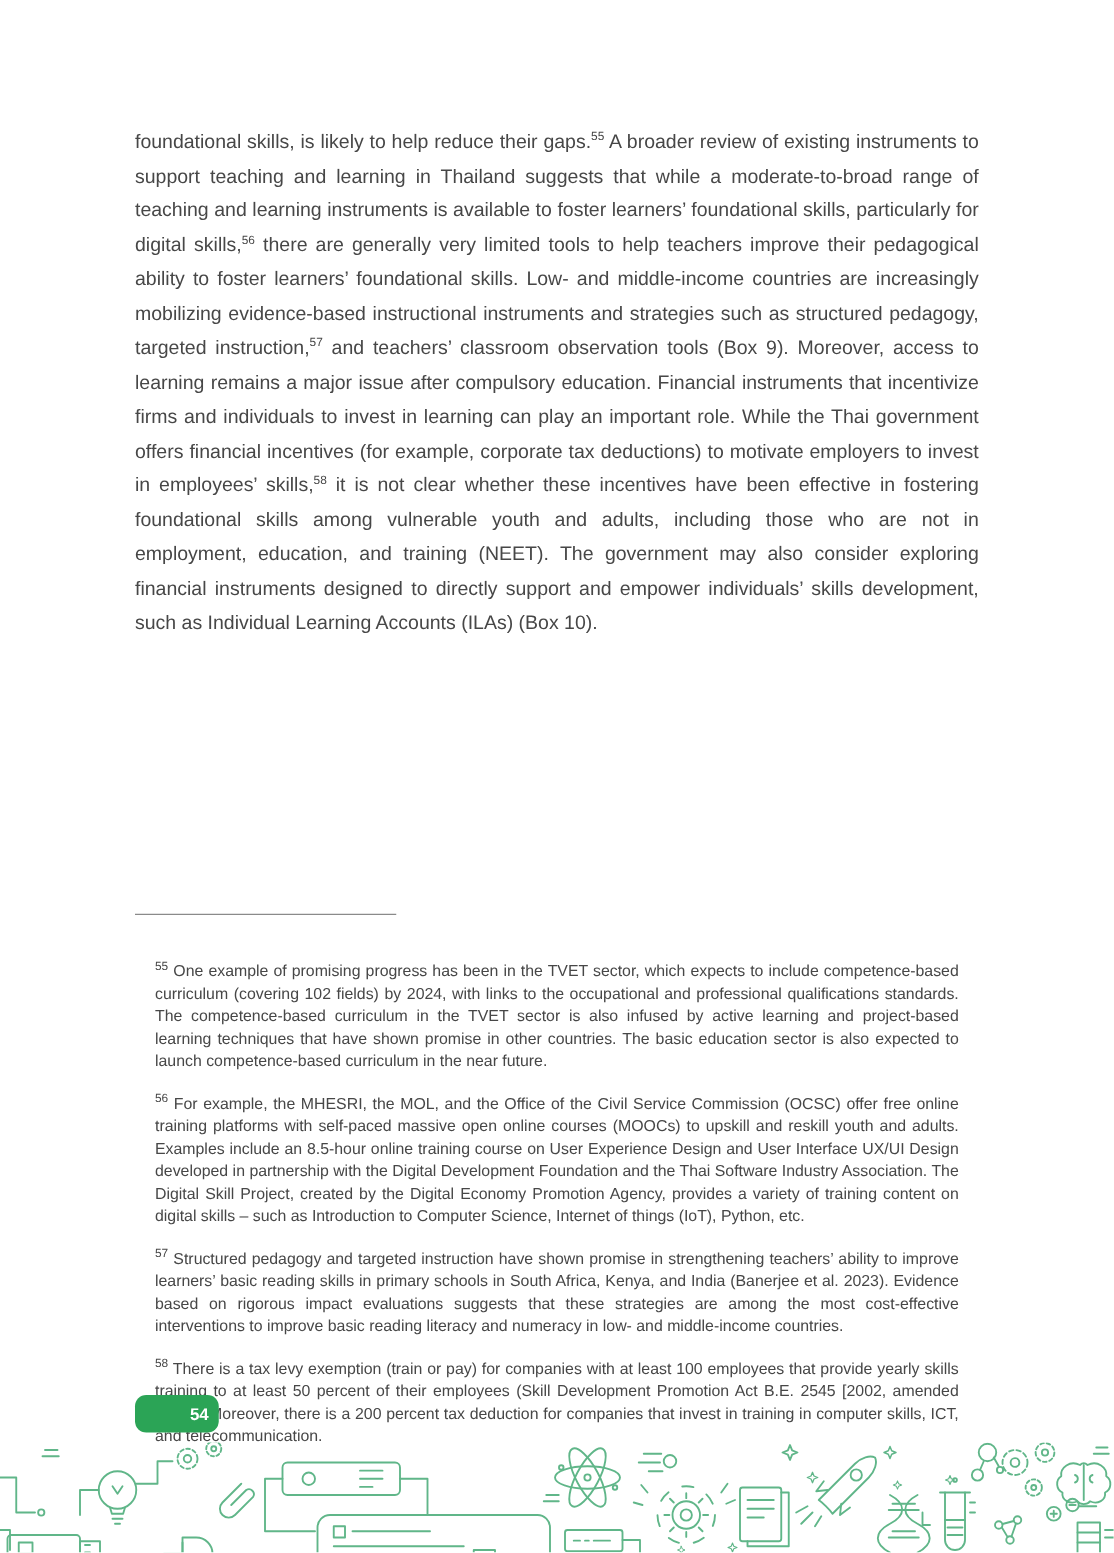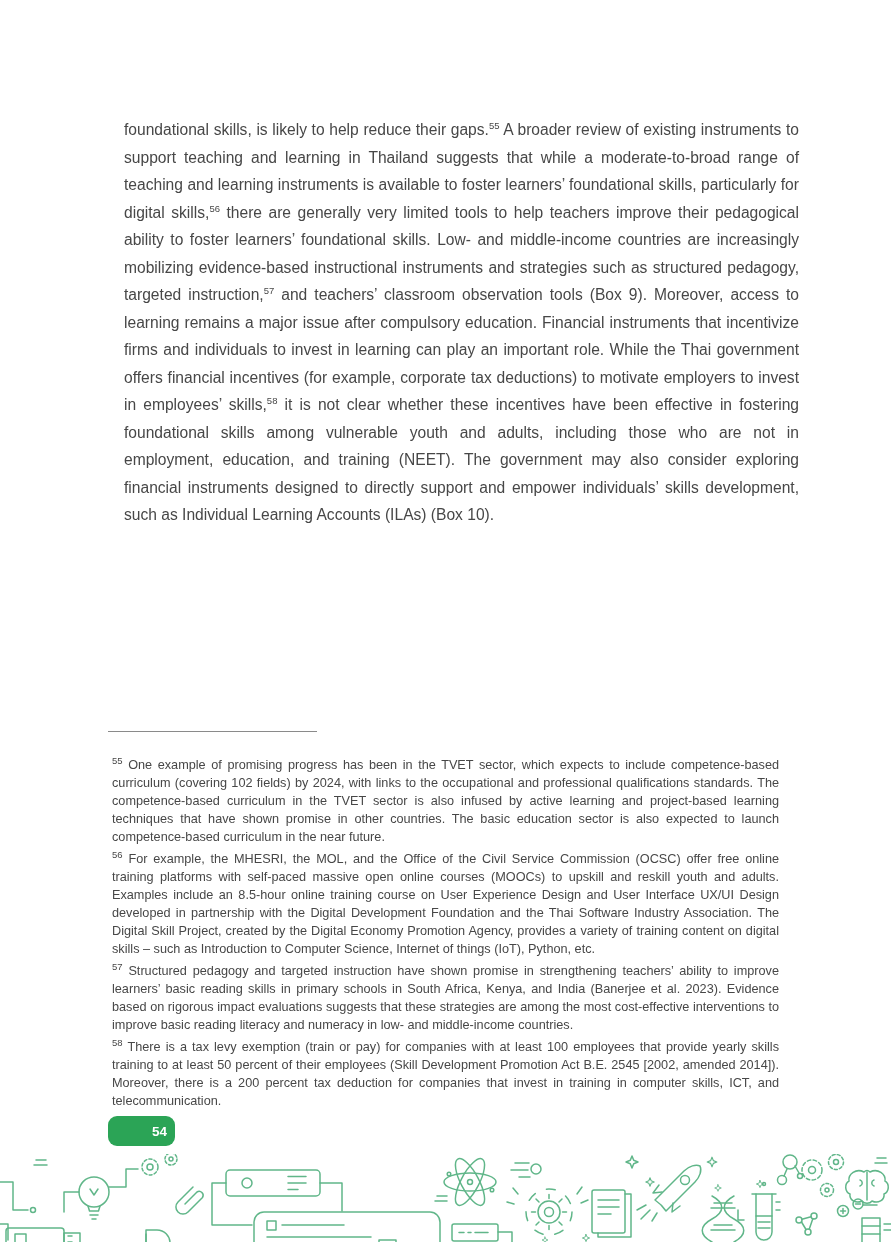--- a/index.html
+++ b/index.html
@@ -1,30 +1,30 @@
 <!DOCTYPE html>
 <html><head>
 <meta charset="utf-8">
 <style>
   html,body{margin:0;padding:0}
   body{
     width:891px;height:1242px;position:relative;overflow:hidden;background:#ffffff;
     font-family:"Liberation Sans","DejaVu Sans",sans-serif;color:#474747;
   }
   .body-text{
-    position:absolute;left:108px;top:100px;width:675px;margin:16px;
+    position:absolute;left:108px;top:100px;width:675px;margin:0;
     font-size:15.6px;line-height:27.5px;text-align:justify;font-weight:400;color:#474747;
   }
   .body-text sup,.fn sup{font-size:9.5px;line-height:0;vertical-align:super;letter-spacing:0}
   .fn-sep{position:absolute;left:108px;top:731px;width:209px;height:0;border-top:1.6px solid #8a8a8a}
   .footnotes{
     position:absolute;left:108px;top:752px;width:675px;
     font-size:12.7px;line-height:18px;text-align:justify;color:#474747;
   }
-  .fn{margin:4px}
+  .fn{margin:16px}
   .page-badge{
     position:absolute;left:108px;top:1116px;width:31px;height:30px;border-radius:9px;
     background:#2ba456;color:#ffffff;font-size:13.5px;font-weight:700;
     display:flex;align-items:center;justify-content:center;padding-left:36px;
   }
   .doodle-band{position:absolute;left:0;bottom:0;width:891px;height:88px;display:block}
 </style>
 </head>
 <body>
 

